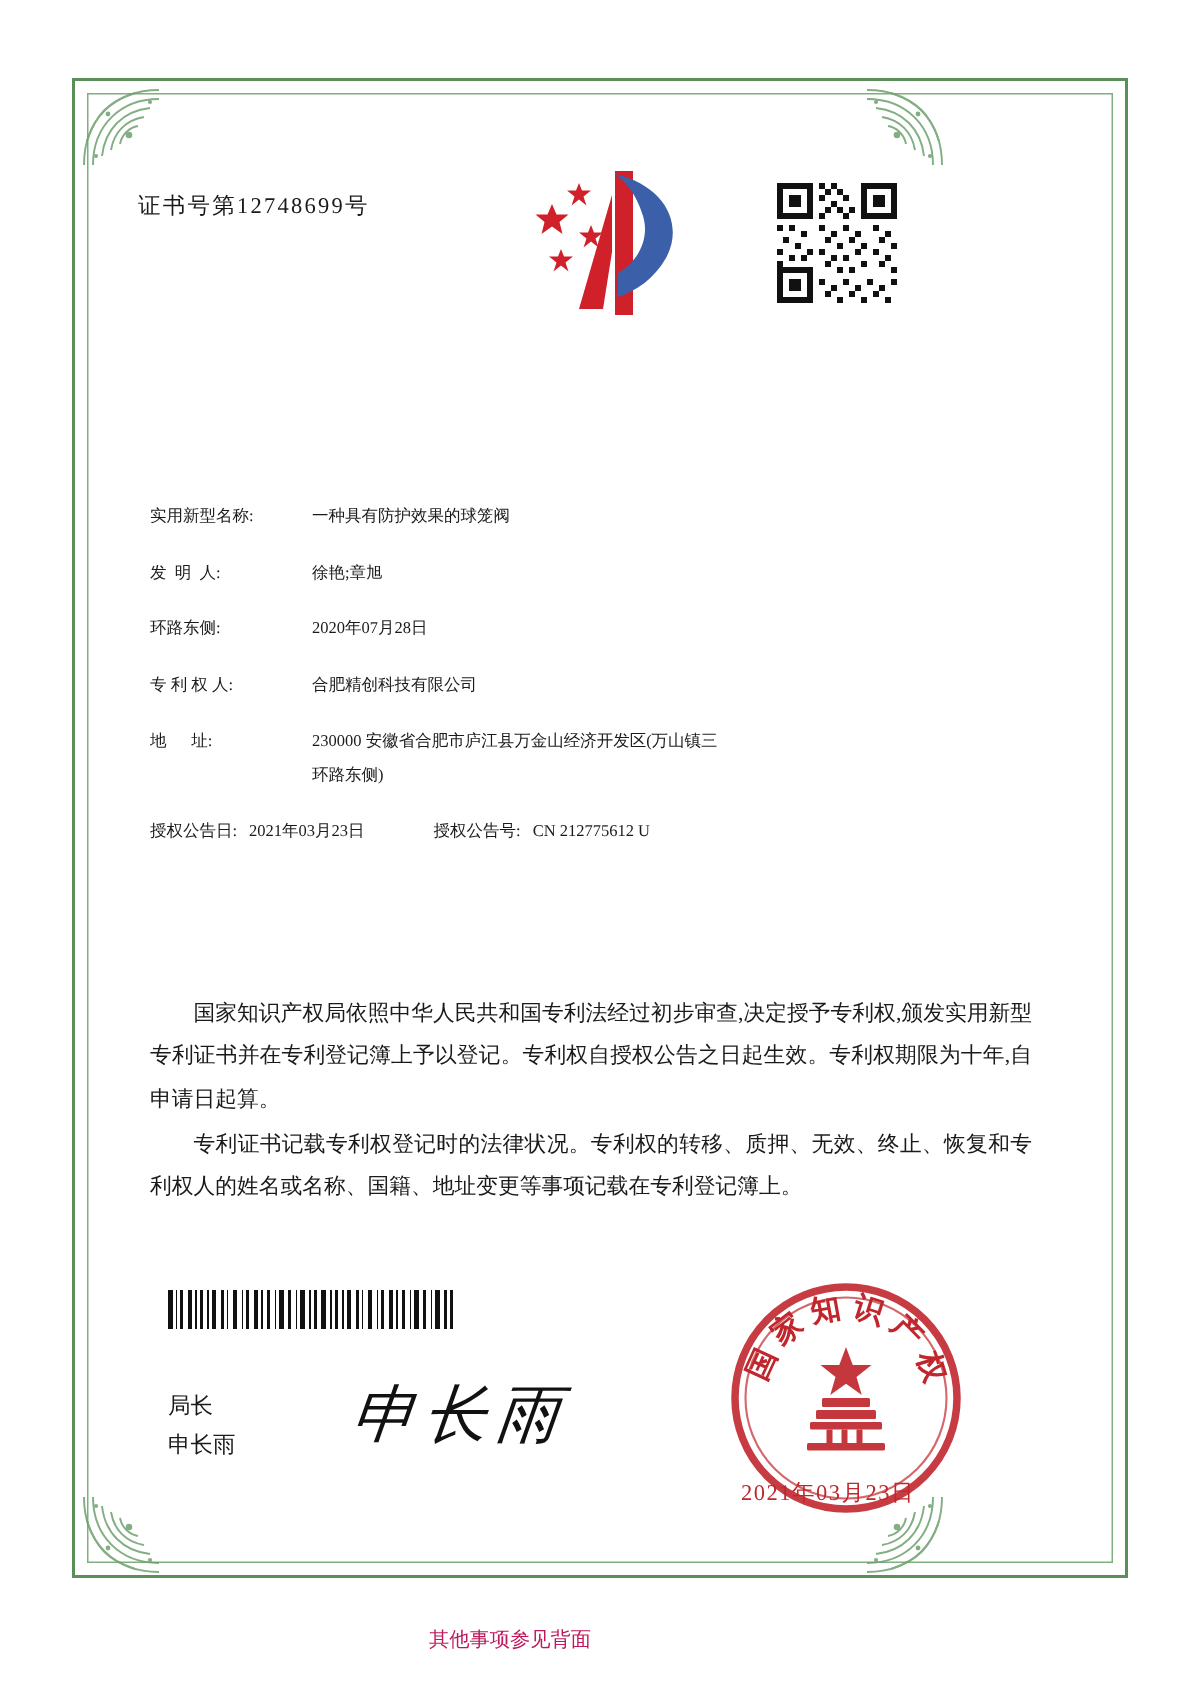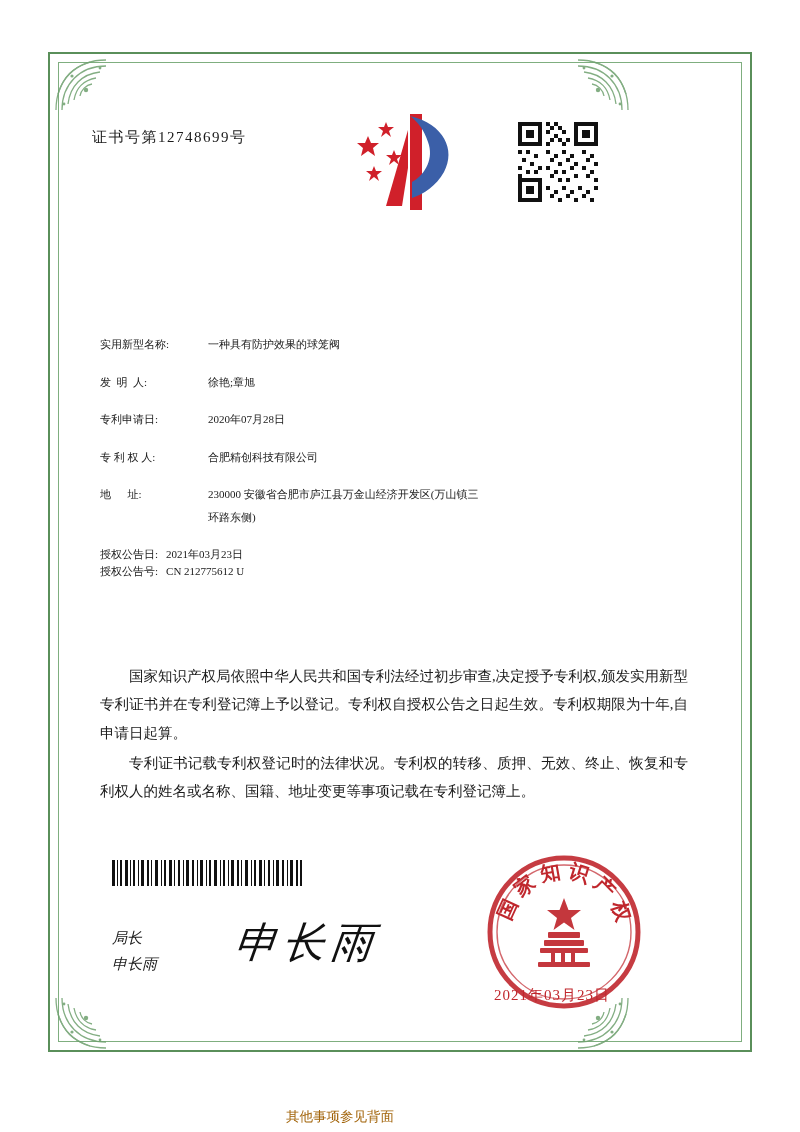--- a/index.html
+++ b/index.html
@@ -105,21 +105,20 @@
     letter-spacing: 0.6px;
   }
   .field-value .cont {
     display: block;
     margin-top: 6px;
   }
   .row-inline {
     display: flex;
     align-items: flex-start;
     margin-bottom: 18px;
-    flex-direction: column;
   }
   .inline-seg { display: flex; }
   .inline-seg .seg-label { white-space: pre; }
   .inline-seg .seg-value { margin-left: 8px; }
   .spacer-48 { width: 46px; }
 
   
   .paras {
     position: absolute;
     left: 100px; top: 662px;
@@ -139,21 +138,20 @@
     left: 112px; top: 860px;
     width: 190px; height: 26px;
   }
 
   
   .sig-label {
     position: absolute;
     left: 112px; top: 926px;
     font-size: 15px;
     line-height: 1.7;
-    font-style: italic;
   }
   .sig-script {
     position: absolute;
     left: 235px; top: 915px;
     font-size: 42px;
     font-family: "DejaVu Serif", serif;
     font-style: italic;
     letter-spacing: 6px;
     color: #111;
     transform: skewX(-6deg);
@@ -178,22 +176,21 @@
     position: absolute;
     left: 0; right: 0; top: 1036px;
     text-align: center;
     font-size: 14px;
   }
   .back-note {
     position: absolute;
     left: 0; right: 0; top: 1084px;
     text-align: center;
     font-size: 13.5px;
-    color: #a16207;
-    margin-top: 24px;
+    color: #be185d;
   }
 </style>
 </head>
 <body>
 
 <div class="cert-page">
 
   <div class="border-outer"></div>
   <div class="border-inner"></div>
 
@@ -370,21 +367,21 @@
       <div class="field-value">一种具有防护效果的球笼阀</div>
     </div>
 
     <div class="field-row">
       <div class="field-label">发  明  人:</div>
       <div class="field-value">徐艳;章旭</div>
     </div>
 
 
     <div class="field-row">
-      <div class="field-label">专利申请日:</div>
+      <div class="field-label">环路东侧:</div>
       <div class="field-value">2020年07月28日</div>
     </div>
 
     <div class="field-row">
       <div class="field-label">专 利 权 人:</div>
       <div class="field-value">合肥精创科技有限公司</div>
     </div>
 
     <div class="field-row">
       <div class="field-label">地      址:</div>

